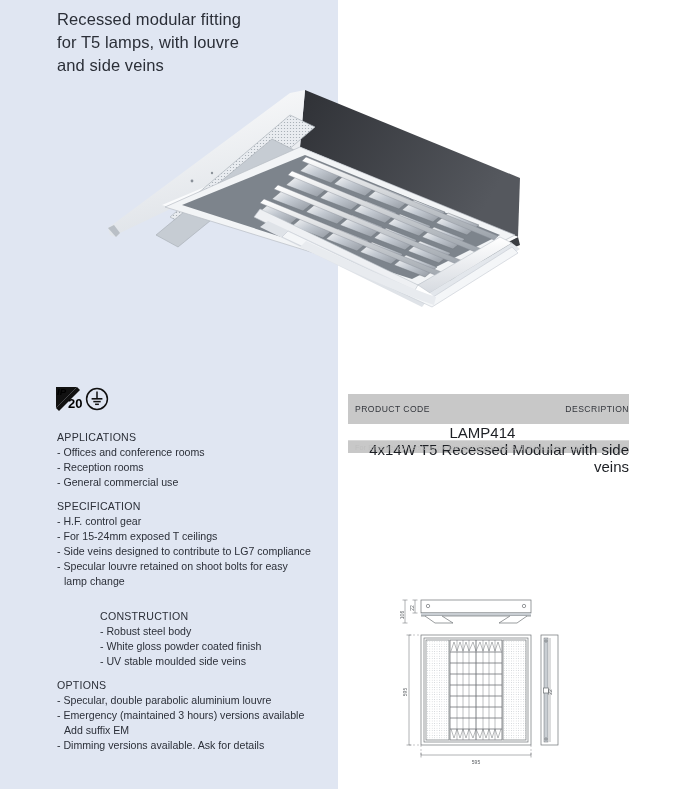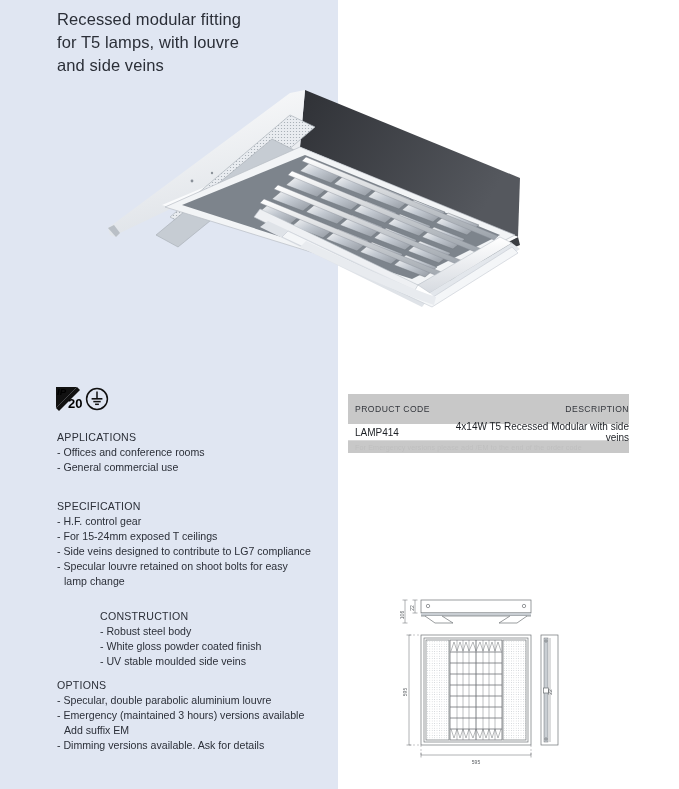--- a/index.html
+++ b/index.html
@@ -111,21 +111,22 @@
     align-items: center;
     letter-spacing: 0.45px;
   }
   #product-table .t-row {
     background: #ffffff;
     color: #1c1f24;
     height: 17px;
     display: flex;
     align-items: center;
     border-bottom: 1px solid #d8d8d8;
-    font-size: 10px;
+    font-size: 15px;
+    flex-direction: column;
   }
   #product-table .c-code { width: 92px; padding-left: 7px; }
   #product-table .c-desc { flex: 1; padding-left: 5px; text-align: right; }
   #product-table .t-note {
     background: #c8c8c8;
     color: #bfbfbf;
     height: 12px;
     display: flex;
     align-items: center;
     padding-left: 7px;
@@ -264,20 +265,21 @@
     <line x1="12" y1="4.4" x2="12" y2="11.6" stroke="#111111" stroke-width="1.5"></line>
     <line x1="6.6" y1="11.8" x2="17.4" y2="11.8" stroke="#111111" stroke-width="1.6"></line>
     <line x1="8.3" y1="14.6" x2="15.7" y2="14.6" stroke="#111111" stroke-width="1.5"></line>
     <line x1="10.1" y1="17.3" x2="13.9" y2="17.3" stroke="#111111" stroke-width="1.5"></line>
   </svg>
 </div>
 
 <div class="text-section" id="sec-applications">
   <div class="section-heading">APPLICATIONS</div>
   <div class="section-line">- Offices and conference rooms</div>
+  <div class="section-line">- Reception rooms</div>
   <div class="section-line">- General commercial use</div>
 </div>
 
 <div class="text-section" id="sec-specification">
   <div class="section-heading">SPECIFICATION</div>
   <div class="section-line">- H.F. control gear</div>
   <div class="section-line">- For 15-24mm exposed T ceilings</div>
   <div class="section-line">- Side veins designed to contribute to LG7 compliance</div>
   <div class="section-line">- Specular louvre retained on shoot bolts for easy</div>
   <div class="section-line wrap-indent">lamp change</div>

